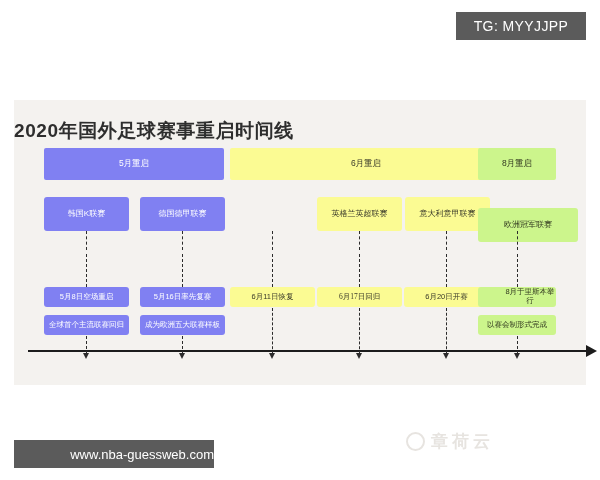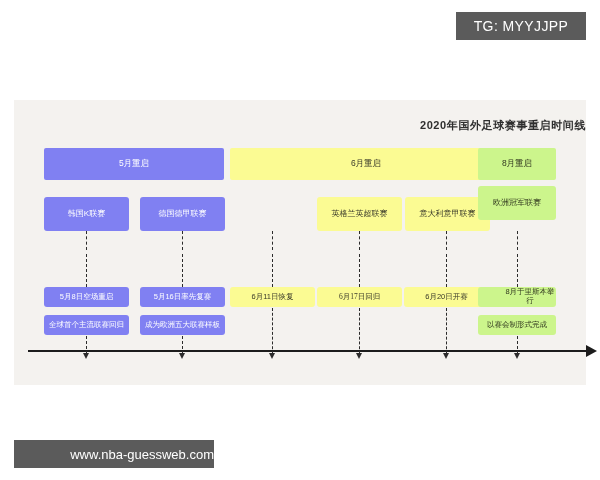--- a/index.html
+++ b/index.html
@@ -26,22 +26,22 @@
     display:flex;align-items:center;justify-content:flex-end;
   }
   
   .panel{
     position:absolute;left:14px;top:100px;
     width:572px;height:285px;
     background:#f4f2ef;
   }
   .panel-title{
     position:absolute;left:0;top:18px;width:100%;
-    text-align:right;
-    font-size:11px;font-weight:bold;color:#2e2e2e;
+    text-align:left;
+    font-size:19px;font-weight:bold;color:#2e2e2e;
     letter-spacing:.6px;
   }
   
   .watermark{
     position:absolute;left:392px;top:330px;
     font-size:17px;color:#e7e4e0;font-weight:bold;
     letter-spacing:4px;white-space:nowrap;
     display:flex;align-items:center;gap:6px;
   }
   .watermark .wm-mark{
@@ -116,21 +116,21 @@
   </div>
   <div class="box row-league purple" style="left:126px;top:97px;width:85px;">
     <span>德国德甲联赛</span>
   </div>
   <div class="box row-league yellow" style="left:303px;top:97px;width:85px;">
     <span>英格兰英超联赛</span>
   </div>
   <div class="box row-league yellow" style="left:391px;top:97px;width:85px;font-family:Liberation Serif, serif;">
     <span>意大利意甲联赛</span>
   </div>
-  <div class="box row-league green" style="left:464px;top:86px;width:78px;">
+  <div class="box row-league green" style="left:464px;top:108px;width:100px;">
     <span>欧洲冠军联赛</span>
   </div>
 
   <div class="dash" style="left:72px;top:131px;height:19px;"></div>
   <div class="dash" style="left:168px;top:131px;height:19px;"></div>
   <div class="dash" style="left:258px;top:131px;height:19px;"></div>
   <div class="dash" style="left:345px;top:131px;height:19px;"></div>
   <div class="dash" style="left:432px;top:131px;height:19px;"></div>
   <div class="dash" style="left:503px;top:131px;height:19px;"></div>
 
@@ -184,18 +184,22 @@
 
   <div class="dash" style="left:345px;top:208px;height:46px;"></div>
   <div class="dash-arrow" style="left:341.5px;top:253px;"></div>
 
   <div class="dash" style="left:432px;top:208px;height:46px;"></div>
   <div class="dash-arrow" style="left:428.5px;top:253px;"></div>
 
   <div class="dash" style="left:503px;top:236px;height:18px;"></div>
   <div class="dash-arrow" style="left:499.5px;top:253px;"></div>
 
+  <div class="watermark">
+    <span class="wm-mark"></span>
+    <span>章荷云</span>
+  </div>
 
 </div>
 
 <div class="url-bar">
   <span>www.nba-guessweb.com</span>
 </div>
 
 </body></html>

